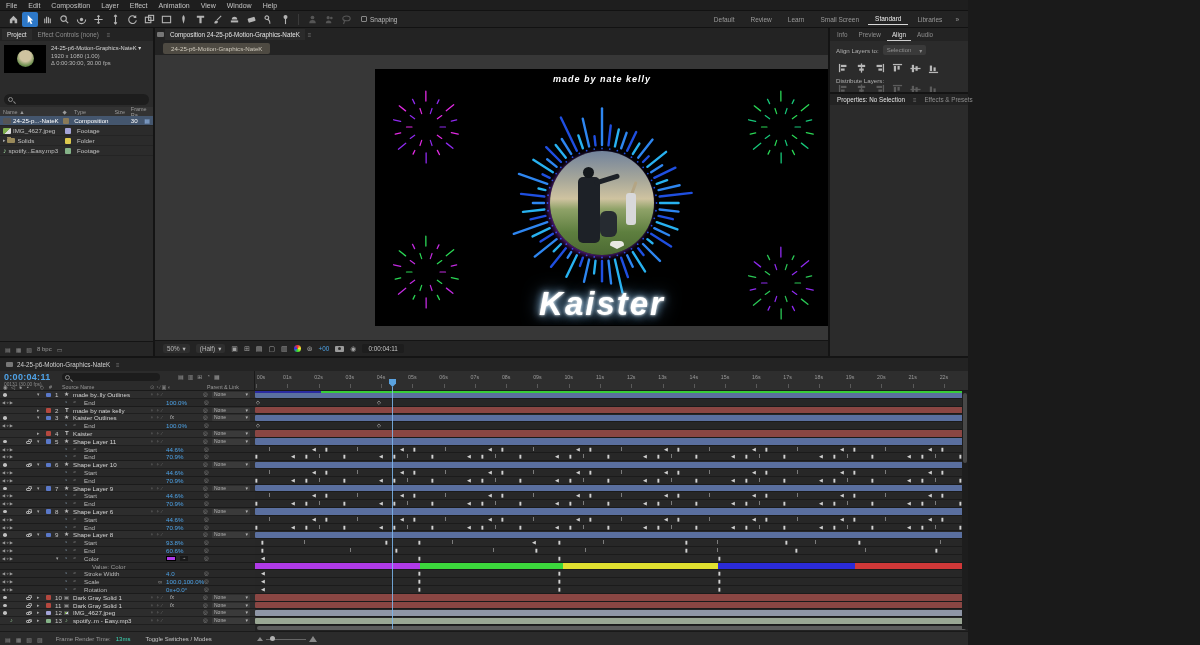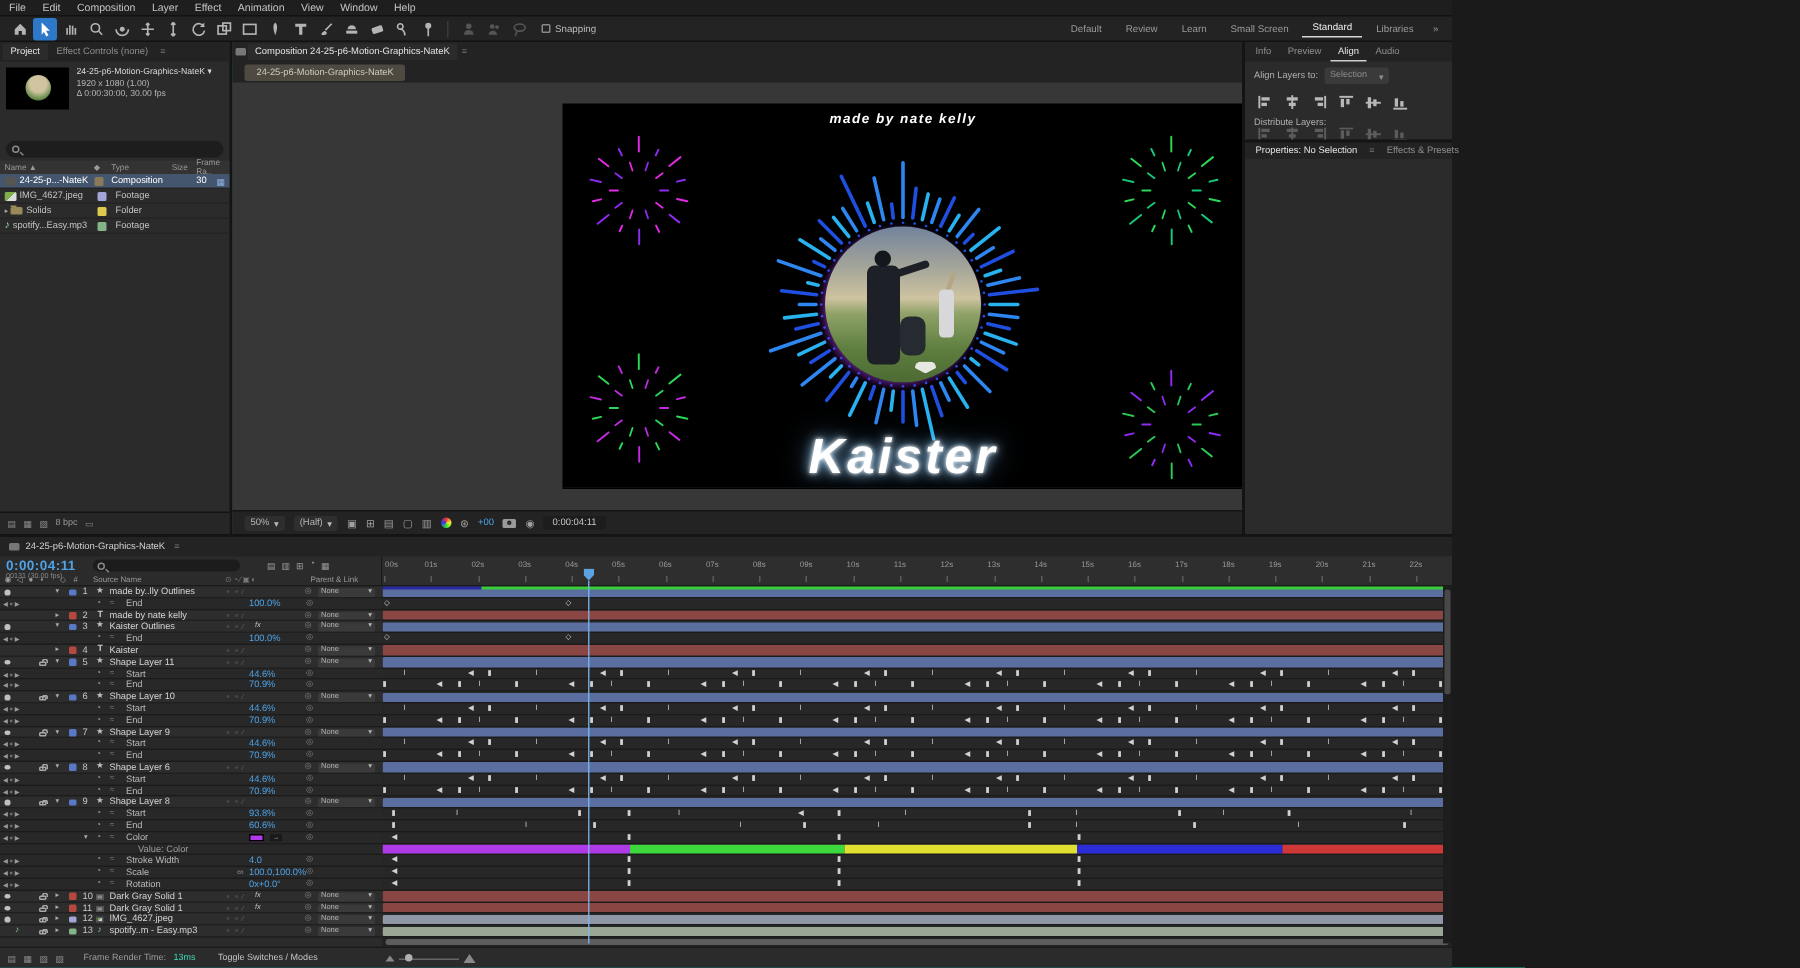--- a/index.html
+++ b/index.html
@@ -1,17 +1,17 @@
 <!DOCTYPE html>
 <html><head>
 <meta charset="utf-8">
 <style>
 *{box-sizing:border-box;margin:0;padding:0}
 body{width:1200px;height:645px;background:#1a1a1a;font-family:"Liberation Sans",sans-serif;color:#c8c8c8;overflow:hidden}
-.app{position:relative;width:968px;height:645px;background:#14b8a6}
+.app{position:relative;width:968px;height:645px;background:#eab308}
 
 .menubar{height:10px;display:flex;gap:11px;align-items:center;padding:0 6px;font-size:7px;color:#c4c4c4;background:#1e1e1e}
 .menu-item{cursor:default}
 
 .toolbar{height:18px;background:#232323;border-top:1px solid #121212;border-bottom:1px solid #121212;display:flex;align-items:center;padding:0 5px;gap:1px}
 .tool{width:16px;height:15px;display:flex;align-items:center;justify-content:center;color:#b4b4b4;border-radius:2px}
 .tool.active{background:#2d78c8;color:#fff}
 .tool.dim{opacity:.35}
 .tb-sep{width:1px;height:11px;background:#3a3a3a;margin:0 4px}
 .snapping{display:flex;align-items:center;gap:3px;font-size:6.5px;color:#bbb;margin-left:6px}

